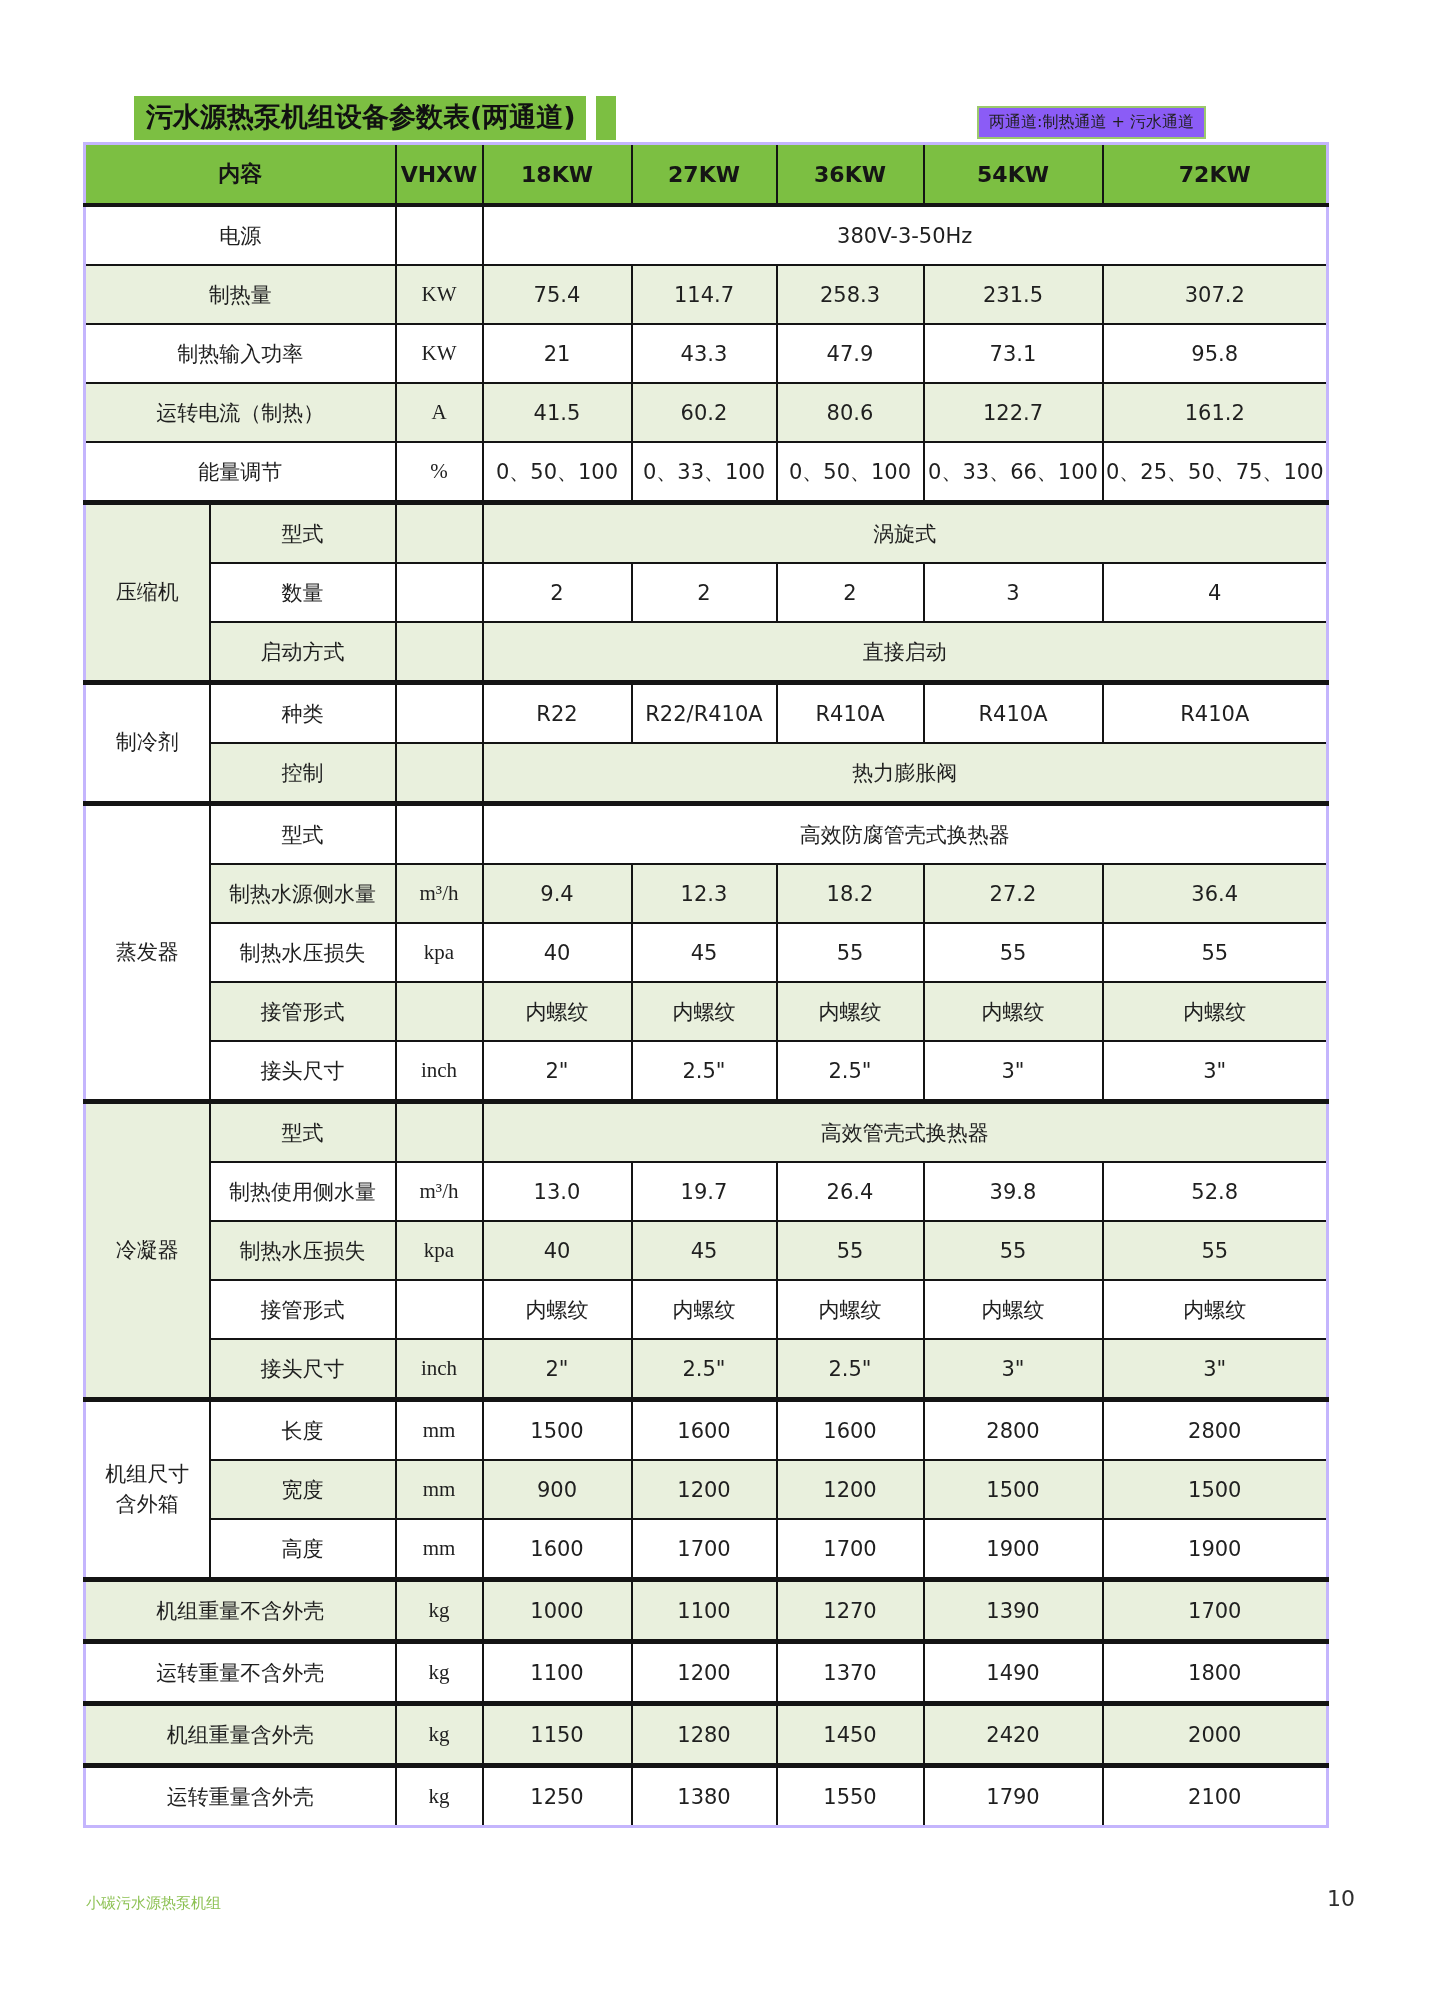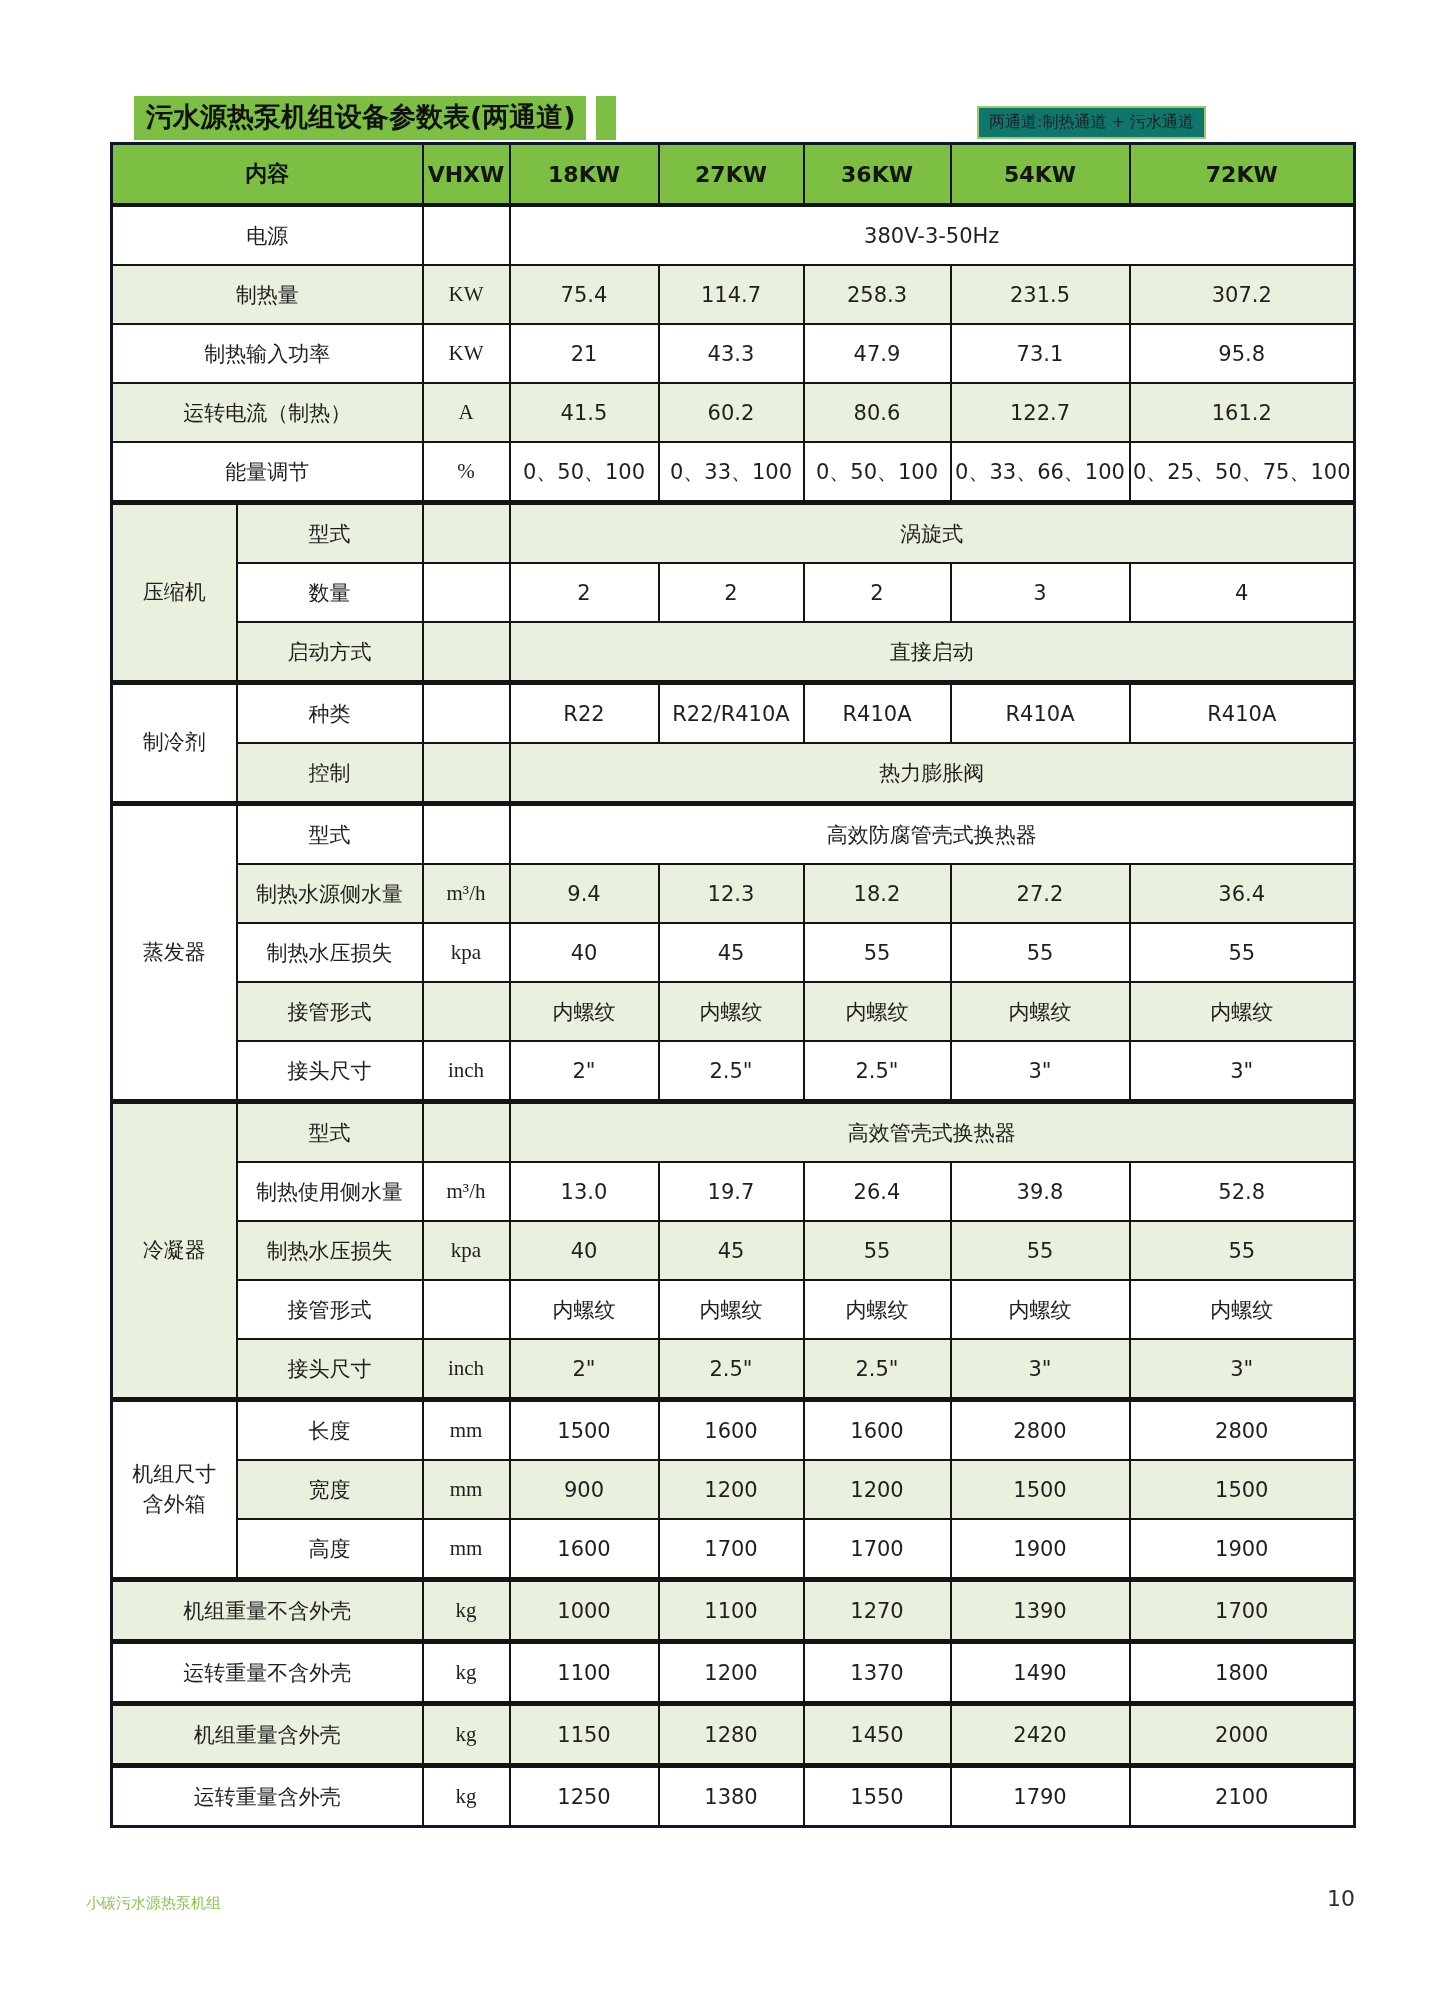--- a/index.html
+++ b/index.html
@@ -3,22 +3,22 @@
 <meta charset="utf-8">
 <style>
   html,body{margin:0;padding:0;background:#ffffff;}
   .page{
     position:relative;width:1440px;height:1996px;background:#ffffff;
     font-family:"DejaVu Sans","Liberation Sans",sans-serif;color:#1f1f1f;overflow:hidden;
   }
   .title-row{position:absolute;left:86px;top:96px;width:1072px;display:flex;align-items:center;padding-left:48px;}
   .page-title{background:#7cbf42;color:#111;font-size:27px;font-weight:bold;padding:4px 10px 6px 12px;line-height:1.25;}
   .title-block{width:20px;height:44px;background:#7cbf42;margin-left:10px;}
-  .channel-box{margin-left:auto;margin-top:8px;border:2px solid #9cc96c;background:#0f766e;font-size:16px;padding:4px 10px;color:#1f1f1f;white-space:nowrap;}
-  .spec-table{position:absolute;left:110px;top:142px;width:1243px;border-collapse:collapse;table-layout:fixed;border:3px solid #0f172a;}
+  .channel-box{margin-left:auto;margin-top:8px;border:2px solid #9cc96c;background:#8b5cf6;font-size:16px;padding:4px 10px;color:#1f1f1f;white-space:nowrap;}
+  .spec-table{position:absolute;left:83px;top:142px;width:1243px;border-collapse:collapse;table-layout:fixed;border:3px solid #c4b5fd;}
   .spec-table th,.spec-table td{border:2px solid #141414;text-align:center;vertical-align:middle;overflow:hidden;background:transparent;}
   .spec-table thead th{background:#7cbf42;height:56px;font-size:22px;font-weight:bold;border-bottom:4px solid #141414;color:#151515;}
   .spec-table tbody td{height:55px;font-size:21px;}
   tr.light{background:#e9f0dd;}
   tr.white{background:#ffffff;}
   tr.thick td{border-top:5px solid #141414;}
   td.group{font-size:20px;padding:0 15px;line-height:1.4;}
   td.label{font-size:20px;}
   td.unit{font-size:20px;font-family:Liberation Serif, serif;}
   td.val{font-size:20px;white-space:nowrap;}

